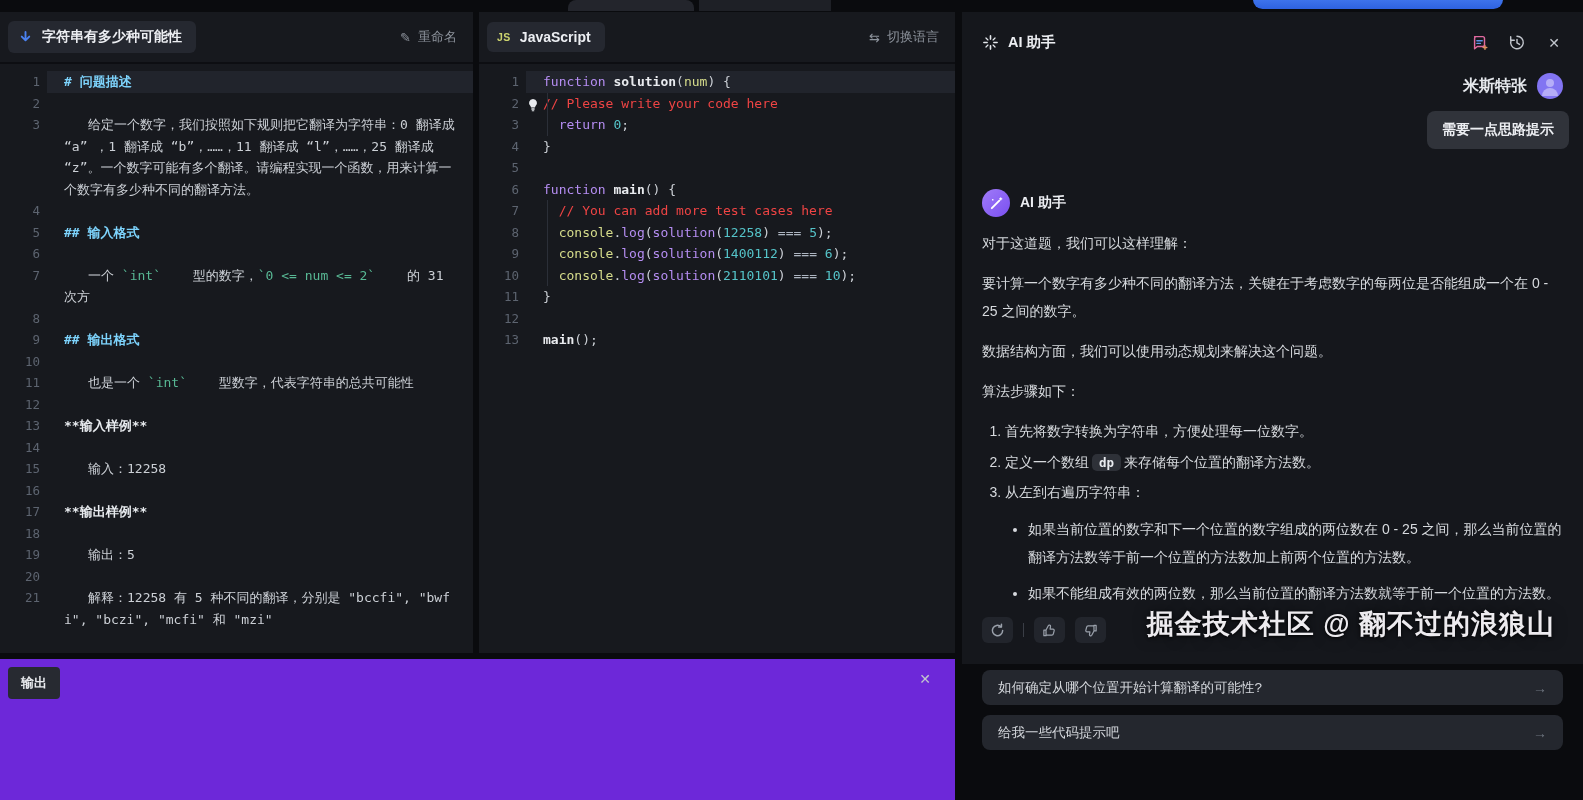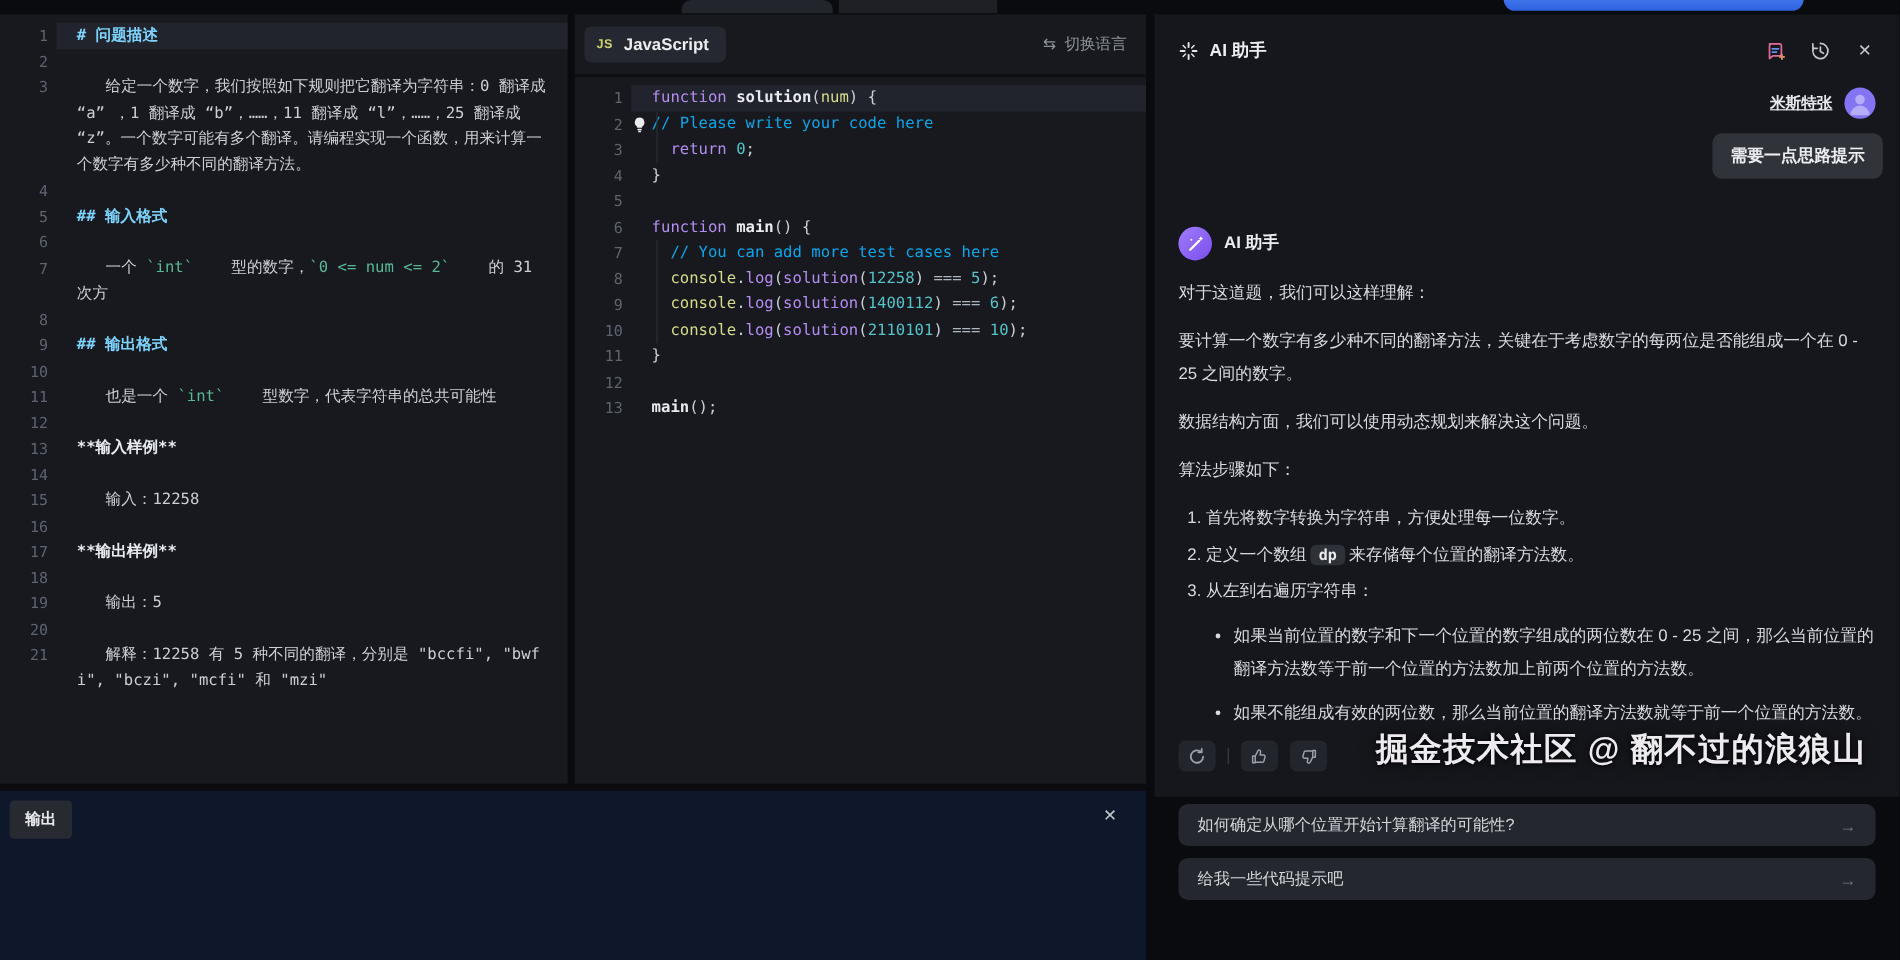--- a/index.html
+++ b/index.html
@@ -11,21 +11,21 @@
   }
   
   .tab-ghost1{position:absolute;left:568px;top:0;width:126px;height:11px;background:#23252c;border-radius:8px 8px 0 0;}
   .tab-ghost2{position:absolute;left:699px;top:0;width:132px;height:11px;background:#1e2026;}
   .blue-pill{position:absolute;left:1253px;top:-10px;width:250px;height:19px;border-radius:10px;
     background:linear-gradient(180deg,#4f86f7,#2e62e0);}
   
   .panel{position:absolute;background:#17191e;box-sizing:border-box;}
   #problem-panel{left:0;top:12px;width:473px;height:641px;}
   #code-panel{left:479px;top:12px;width:476px;height:641px;}
-  #output-panel{left:0;top:659px;width:955px;height:141px;background:#0f172a;}
+  #output-panel{left:0;top:659px;width:955px;height:141px;background:#6d28d9;}
   #ai-panel{left:962px;top:12px;width:621px;height:652px;background:#15171c;padding:0 20px;}
   .panel-header{height:50px;display:flex;align-items:center;padding:0 14px 0 8px;border-bottom:2px solid #0d0e12;position:relative;}
   .title-pill{display:inline-flex;align-items:center;gap:9px;background:#252830;border-radius:6px;padding:7px 14px 7px 10px;}
   .title-pill .ttl{font-size:14px;font-weight:700;color:#eceef2;}
   .hdr-right{position:absolute;right:16px;display:flex;align-items:center;gap:7px;color:#8d939c;font-size:13px;cursor:pointer;}
   .badge-js{font-size:10.5px;font-weight:700;color:#ccd36e;letter-spacing:.5px;}
   
   .editor{padding-top:7px;font-family:"DejaVu Sans Mono","Liberation Mono",monospace;font-size:13px;}
   .line{display:flex;min-height:21.5px;line-height:21.5px;}
   .ln{flex:0 0 47px;text-align:right;padding-right:7px;color:#5d6470;box-sizing:border-box;font-size:12.5px;}
@@ -36,35 +36,35 @@
   
   .m-head{color:#7dd3fc;font-weight:700;}
   .m-txt{color:#ccd0d6;margin-left:24px;}
   .m-code{color:#58b894;}
   .m-bold{color:#e8ebef;font-weight:700;}
   
   .c-kw{color:#b58df2;}
   .c-fn{color:#e9ebef;font-weight:700;}
   .c-arg{color:#d6dc8b;}
   .c-pln{color:#ccd0d6;}
-  .c-cmt{color:#0ea5e9;}
+  .c-cmt{color:#ef4444;}
   .c-obj{color:#d6dc8b;}
   .c-call{color:#b58df2;}
   .c-num{color:#55c4c9;}
   .c-op{color:#aeb6c2;}
   
   .out-tab{position:absolute;left:8px;top:8px;background:#272a31;color:#e9ebef;font-weight:700;font-size:13px;padding:7px 13px;border-radius:4px;}
   .out-close{position:absolute;right:24px;top:12px;color:#c2c6cd;font-size:14px;cursor:pointer;}
   
   .ai-header{display:flex;align-items:center;gap:9px;padding-top:21px;}
   .ai-header .ttl{font-size:14.5px;font-weight:700;color:#eceef2;}
   .ai-header-icons{margin-left:auto;display:flex;align-items:center;gap:19px;}
   .ai-header-icons .ic{width:18px;height:18px;display:inline-flex;align-items:center;justify-content:center;cursor:pointer;color:#c2c6cd;font-size:14px;}
   .user-row{display:flex;justify-content:flex-end;align-items:center;gap:10px;margin-top:21px;}
-  .user-name{font-size:13px;font-weight:700;color:#e6e9ed;text-decoration:underline;}
+  .user-name{font-size:16px;font-weight:700;color:#e6e9ed;}
   .avatar-user{width:26px;height:26px;border-radius:50%;background:#8274f2;overflow:hidden;flex:0 0 26px;}
   .bubble-row{display:flex;justify-content:flex-end;margin-top:12px;margin-right:-6px;}
   .user-bubble{background:#30333a;border-radius:8px;padding:10px 15px;font-size:14px;font-weight:600;color:#eceef2;}
   .ai-row{display:flex;align-items:center;gap:10px;margin-top:40px;}
   .avatar-ai{width:28px;height:28px;border-radius:50%;background:linear-gradient(135deg,#a07bf8,#7a4ff0);display:flex;align-items:center;justify-content:center;flex:0 0 28px;}
   .ai-name{font-size:14px;font-weight:700;color:#eceef2;}
   .ai-message{margin-top:4px;font-size:14px;color:#d7dade;line-height:1.95;}
   .ai-message p{margin:13px 0;}
   .ai-message ol{margin:10px 0 6px;padding-left:23px;}
   .ai-message ol li{margin:3px 0;}
@@ -82,20 +82,32 @@
     text-shadow:0 1px 3px rgba(0,0,0,.9),0 0 14px rgba(0,0,0,.55);}
 </style>
 </head>
 <body>
 
 <div class="tab-ghost1"></div>
 <div class="tab-ghost2"></div>
 <div class="blue-pill"></div>
 
 <section class="panel" id="problem-panel">
+  <div class="panel-header">
+    <div class="title-pill">
+      <svg width="15" height="15" viewBox="0 0 16 16">
+        <path d="M8 2 v8 M4 7 l4 4 l4 -4" fill="none" stroke="#4b82f2" stroke-width="2" stroke-linecap="round" stroke-linejoin="round"></path>
+      </svg>
+      <span class="ttl">字符串有多少种可能性</span>
+    </div>
+    <div class="hdr-right">
+      <span>✎</span>
+      <span>重命名</span>
+    </div>
+  </div>
   <div class="editor" id="md-editor">
       <div class="line">
         <span class="ln">1</span>
         <span class="lc hl"><span class="m-head"># 问题描述</span></span>
       </div>
       <div class="line">
         <span class="ln">2</span>
         <span class="lc"></span>
       </div>
       <div class="line">

